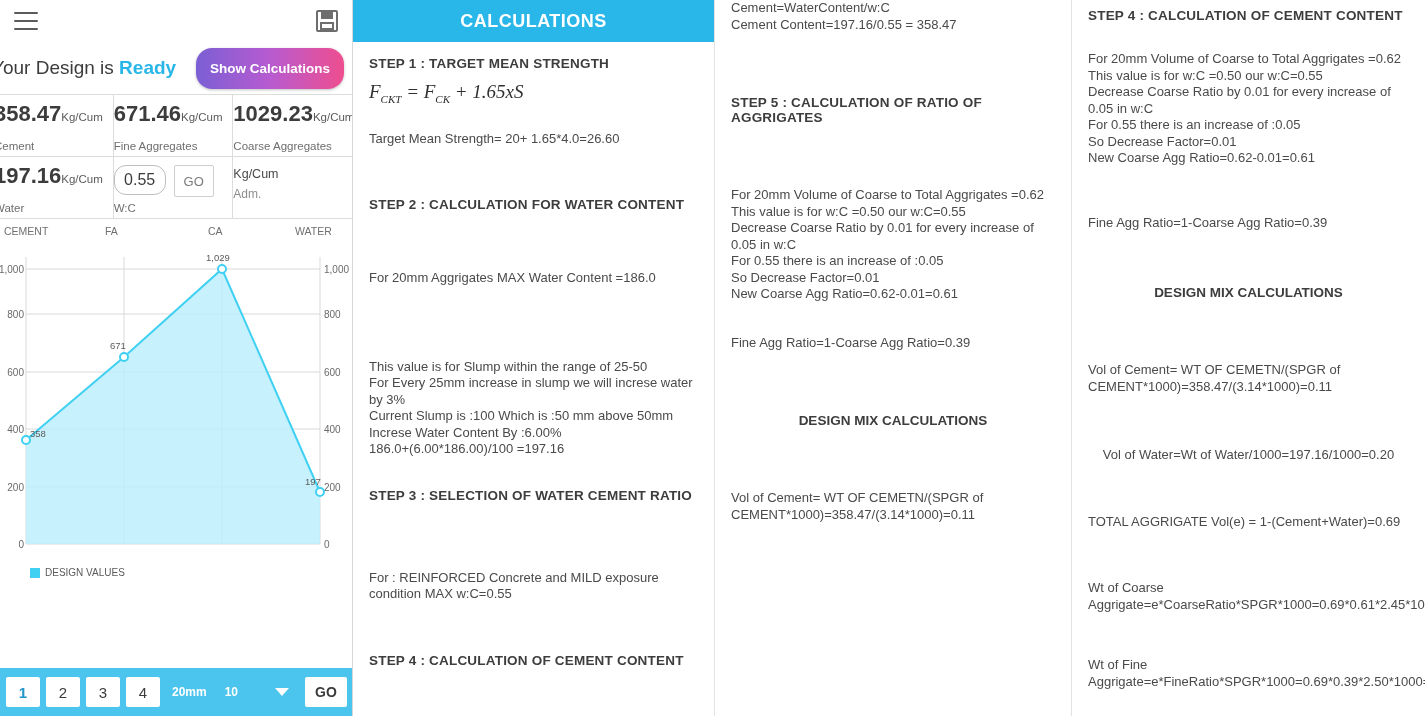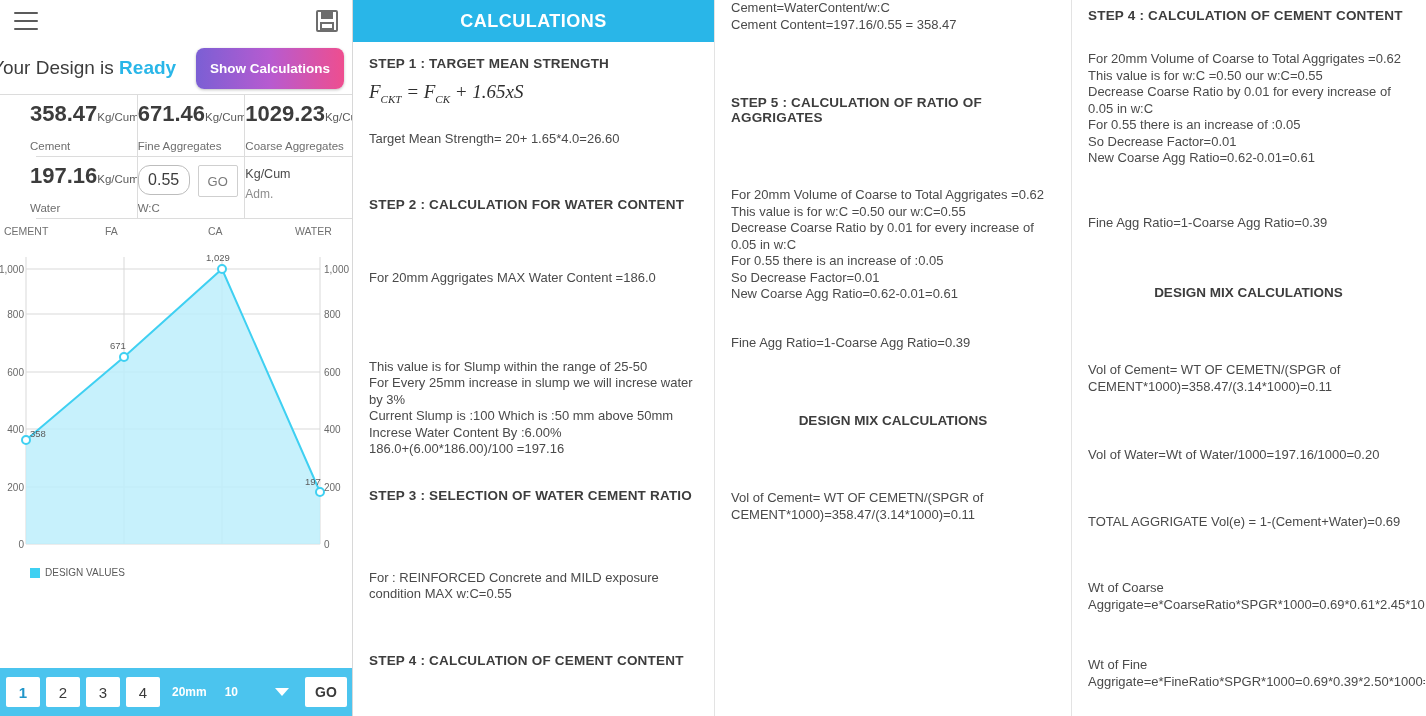--- a/index.html
+++ b/index.html
@@ -80,30 +80,29 @@
   .ready-text .ready-word {
     color: #29b6e8;
     font-weight: bold;
   }
   .show-calc-btn {
     background: linear-gradient(90deg, #7b5fd4 0%, #b75bd0 50%, #ee4e8f 100%);
     color: #fff;
     font-size: 13.5px;
     font-weight: bold;
     border: none;
-    border-radius: 8px;
+    border-radius: 16px;
     padding: 13px 14px;
     cursor: pointer;
     white-space: nowrap;
     box-shadow: 0 1px 3px rgba(0,0,0,0.25);
   }
 
   .values-grid {
     border-top: 1px solid #dcdcdc;
-    padding-left: 36px;
   }
   .vrow {
     display: flex;
     border-bottom: 1px solid #dcdcdc;
     height: 62px;
   }
   .vcell {
     flex: 1 1 0;
     border-right: 1px solid #dcdcdc;
     padding: 6px 6px 4px 0;
@@ -501,20 +500,20 @@
 Decrease Coarse Ratio by 0.01 for every increase of 0.05 in w:C
  For 0.55 there is an increase of :0.05
 So Decrease Factor=0.01
 New Coarse Agg Ratio=0.62-0.01=0.61</div>
       <div class="body-text" style="margin-top:48px;">Fine Agg Ratio=1-Coarse Agg Ratio=0.39</div>
     </div>
 
     <div class="sec" style="padding-top:54px;">
       <div class="center-title">DESIGN MIX CALCULATIONS</div>
       <div class="body-text" style="margin-top:62px;">Vol of Cement= WT OF CEMETN/(SPGR of CEMENT*1000)=358.47/(3.14*1000)=0.11</div>
-      <div class="body-text" style="margin-top:52px;">Vol of Water=Wt of Water/1000=197.16/1000=0.20</div>
+      <div class="body-text" style="margin-top:52px;text-align:center;">Vol of Water=Wt of Water/1000=197.16/1000=0.20</div>
       <div class="body-text" style="margin-top:50px;">TOTAL AGGRIGATE Vol(e) = 1-(Cement+Water)=0.69</div>
       <div class="body-text" style="margin-top:50px;">Wt of Coarse Aggrigate=e*CoarseRatio*SPGR*1000=0.69*0.61*2.45*1000=1029.23</div>
       <div class="body-text" style="margin-top:44px;">Wt of Fine Aggrigate=e*FineRatio*SPGR*1000=0.69*0.39*2.50*1000=671.46</div>
     </div>
   </div>
 
 </div>
 
 </body></html>

